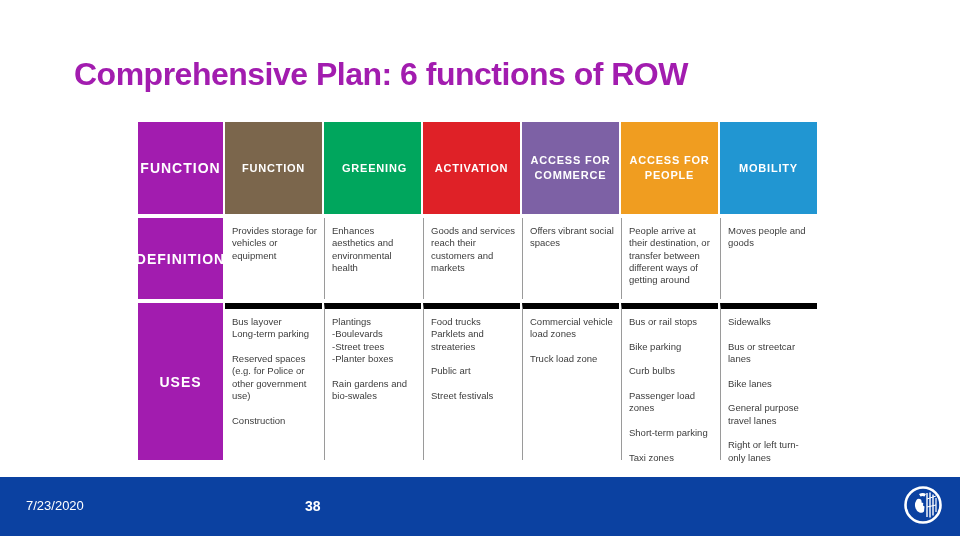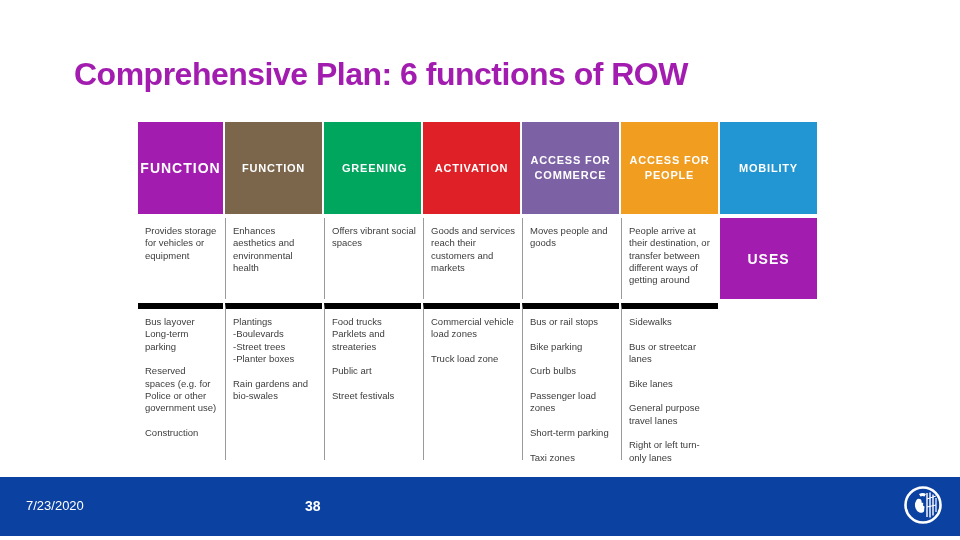--- a/index.html
+++ b/index.html
@@ -60,26 +60,27 @@
   <div class="row-table">
 
     <div class="cell-label">FUNCTION</div>
     <div class="cell-head" style="background: rgb(123, 102, 76);">FUNCTION</div>
     <div class="cell-head" style="background: rgb(0, 166, 93); padding-left: 8px;">GREENING</div>
     <div class="cell-head" style="background: rgb(223, 33, 39);">ACTIVATION</div>
     <div class="cell-head" style="background: rgb(125, 97, 165);">ACCESS FOR COMMERCE</div>
     <div class="cell-head" style="background: rgb(240, 157, 32);">ACCESS FOR PEOPLE</div>
     <div class="cell-head" style="background: rgb(33, 150, 210);">MOBILITY</div>
 
+    <div class="cell-label">DEFINITION</div>
     <div class="cell-body">Provides storage for vehicles or equipment</div>
     <div class="cell-body sep">Enhances aesthetics and environmental health</div>
+    <div class="cell-body sep">Goods and services reach their customers and markets</div>
     <div class="cell-body sep">Offers vibrant social spaces</div>
-    <div class="cell-body sep">Goods and services reach their customers and markets</div>
+    <div class="cell-body sep">People arrive at their destination, or transfer between different ways of getting around</div>
     <div class="cell-body sep">Moves people and goods</div>
-    <div class="cell-body sep">People arrive at their destination, or transfer between different ways of getting around</div>
 
     <div class="cell-label row-uses-label">USES</div>
     <div class="row-uses" style="display:contents">
       <div class="cell-body">Bus layover
 Long-term parking
 
 Reserved spaces (e.g. for Police or other government use)
 
 Construction</div>
       <div class="cell-body sep">Plantings

